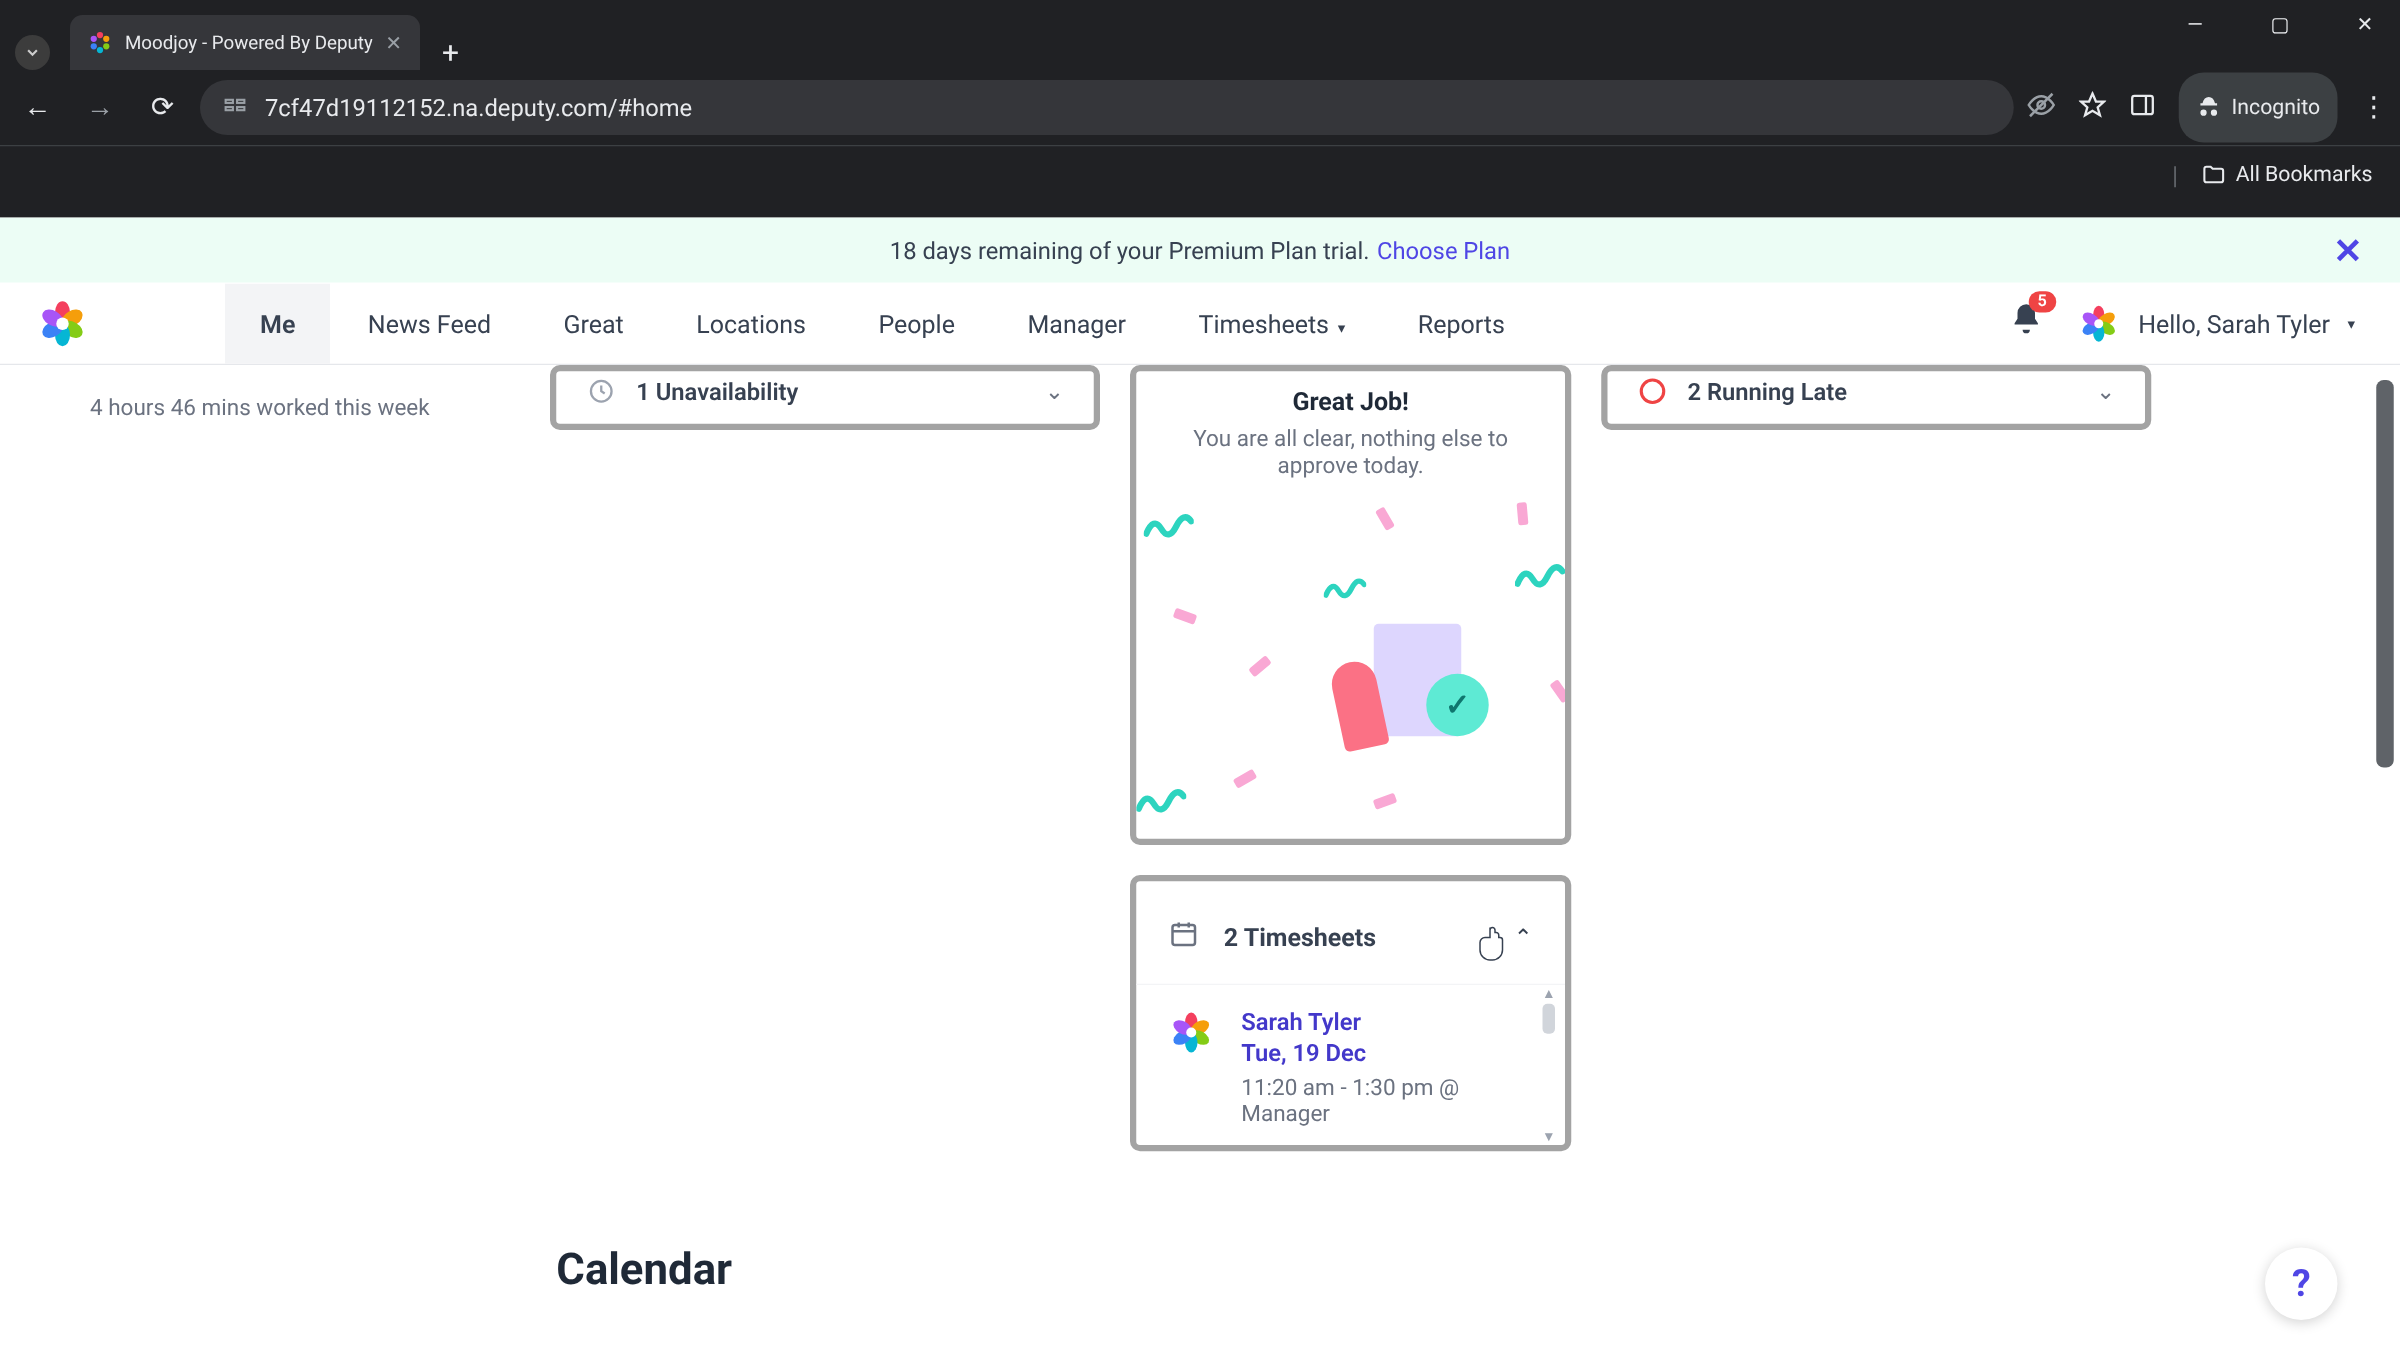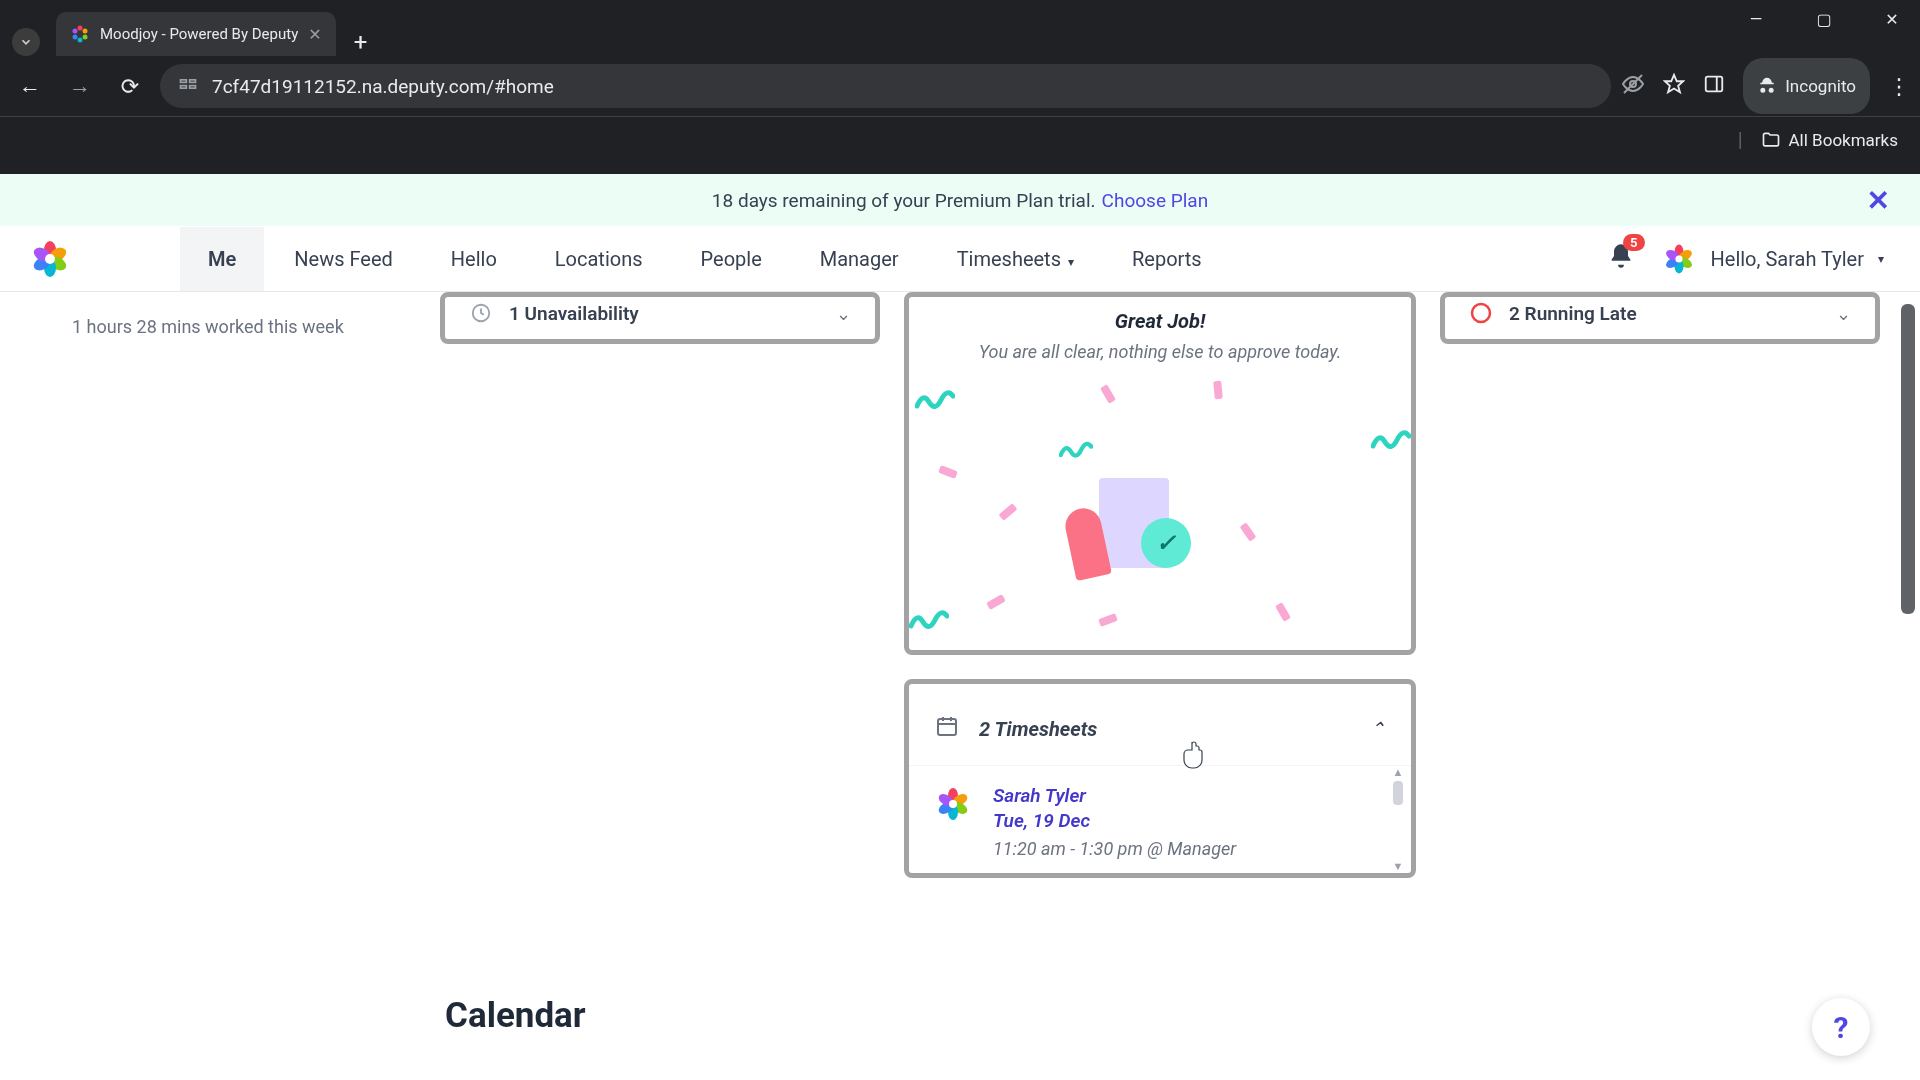--- a/index.html
+++ b/index.html
@@ -50,21 +50,21 @@
 .user-avatar {width:36px;height:36px;}
 .caret-sm {font-size:12px;}
 
 .content {display:flex;height:788px;}
 .sidebar {width:420px;padding:24px 40px 0 72px;}
 .hours-text {color:#6b7280;font-size:18px;}
 
 .main {flex:1;padding:0 20px;display:flex;gap:24px;}
 .col {display:flex;flex-direction:column;}
 .col1 {width:440px;}
-.col2 {width:512px;font-style:italic;}
+.col2 {width:353px;}
 .col3 {width:440px;}
 
 .card {background:#fff;border:5px solid #a3a3a3;border-radius:8px;}
 .card-header {display:flex;align-items:center;padding:10px 24px;gap:16px;}
 .card-header .icon {width:24px;height:24px;display:flex;align-items:center;justify-content:center;}
 .card-title {flex:1;font-size:19px;font-weight:600;color:#374151;}
 .card-chev {color:#6b7280;font-size:18px;}
 
 .unavail-card {height:52px;margin-top:0;}
 .unavail-card .card-header{padding-top:4px;}
@@ -221,21 +221,21 @@
             <ellipse rx="6" ry="9" fill="#06b6d4" transform="rotate(180) translate(0,-9)"></ellipse>
             <ellipse rx="6" ry="9" fill="#3b82f6" transform="rotate(240) translate(0,-9)"></ellipse>
             <ellipse rx="6" ry="9" fill="#a855f7" transform="rotate(300) translate(0,-9)"></ellipse>
             <circle r="5" fill="#fff"></circle>
           </g>
         </svg>
     </span>
     <div class="nav">
       <div class="nav-item active">Me</div>
       <div class="nav-item">News Feed</div>
-      <div class="nav-item">Hello</div>
+      <div class="nav-item">Great</div>
       <div class="nav-item">Locations</div>
       <div class="nav-item">People</div>
       <div class="nav-item">Manager</div>
       <div class="nav-item"><span>Timesheets</span><span class="caret"> ▾</span></div>
       <div class="nav-item">Reports</div>
     </div>
     <div class="header-right">
       <div class="bell">
         <svg width="28" height="28" viewBox="0 0 24 24" fill="#374151">
             <path d="M12 2a6 6 0 00-6 6v4l-2 3v1h16v-1l-2-3V8a6 6 0 00-6-6zm0 20a2.5 2.5 0 002.5-2.5h-5A2.5 2.5 0 0012 22z"></path>
@@ -257,21 +257,21 @@
             </svg>
         </span>
         <span>Hello, Sarah Tyler</span>
         <span class="caret-sm">▾</span>
       </div>
     </div>
   </div>
 
   <div class="content">
     <div class="sidebar">
-      <div class="hours-text">1 hours 28 mins worked this week</div>
+      <div class="hours-text">4 hours 46 mins worked this week</div>
     </div>
 
     <div class="main">
       <div class="col col1">
         <div class="card unavail-card">
           <div class="card-header">
             <span class="icon">
               <svg width="22" height="22" viewBox="0 0 24 24" fill="none" stroke="#9ca3af" stroke-width="2">
                   <circle cx="12" cy="12" r="9"></circle>
                   <path d="M12 7v5l3 2"></path>

